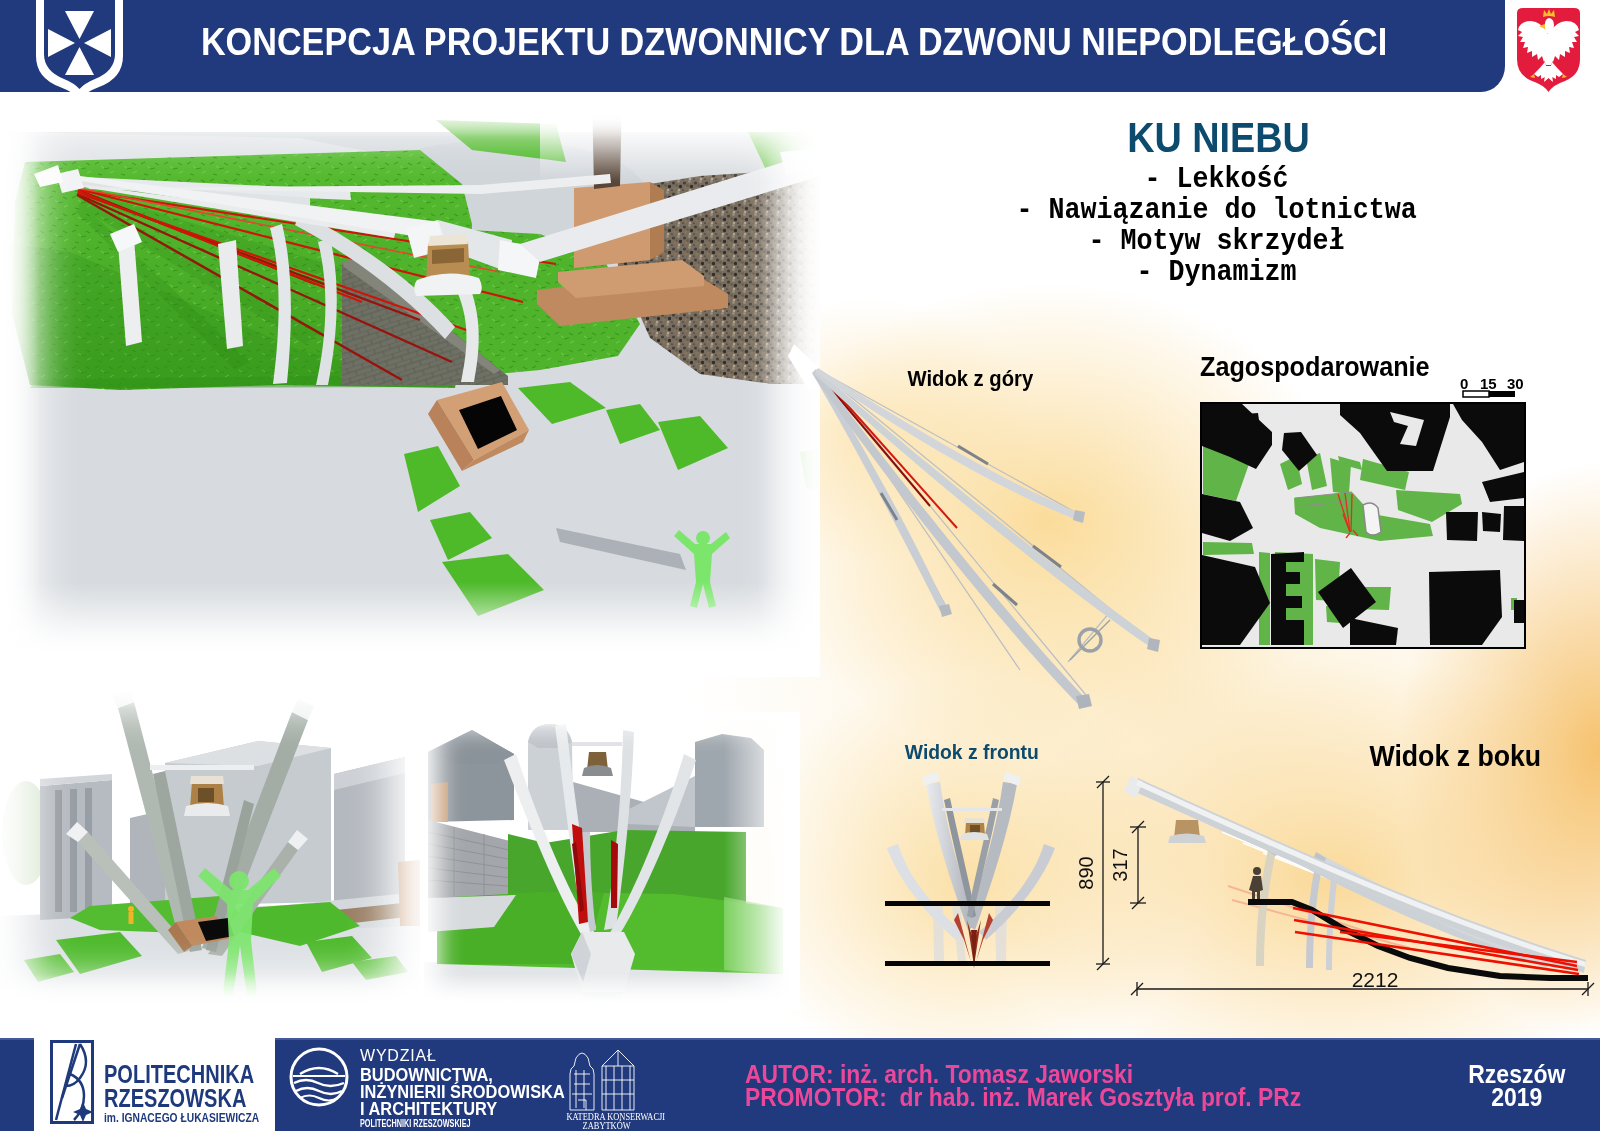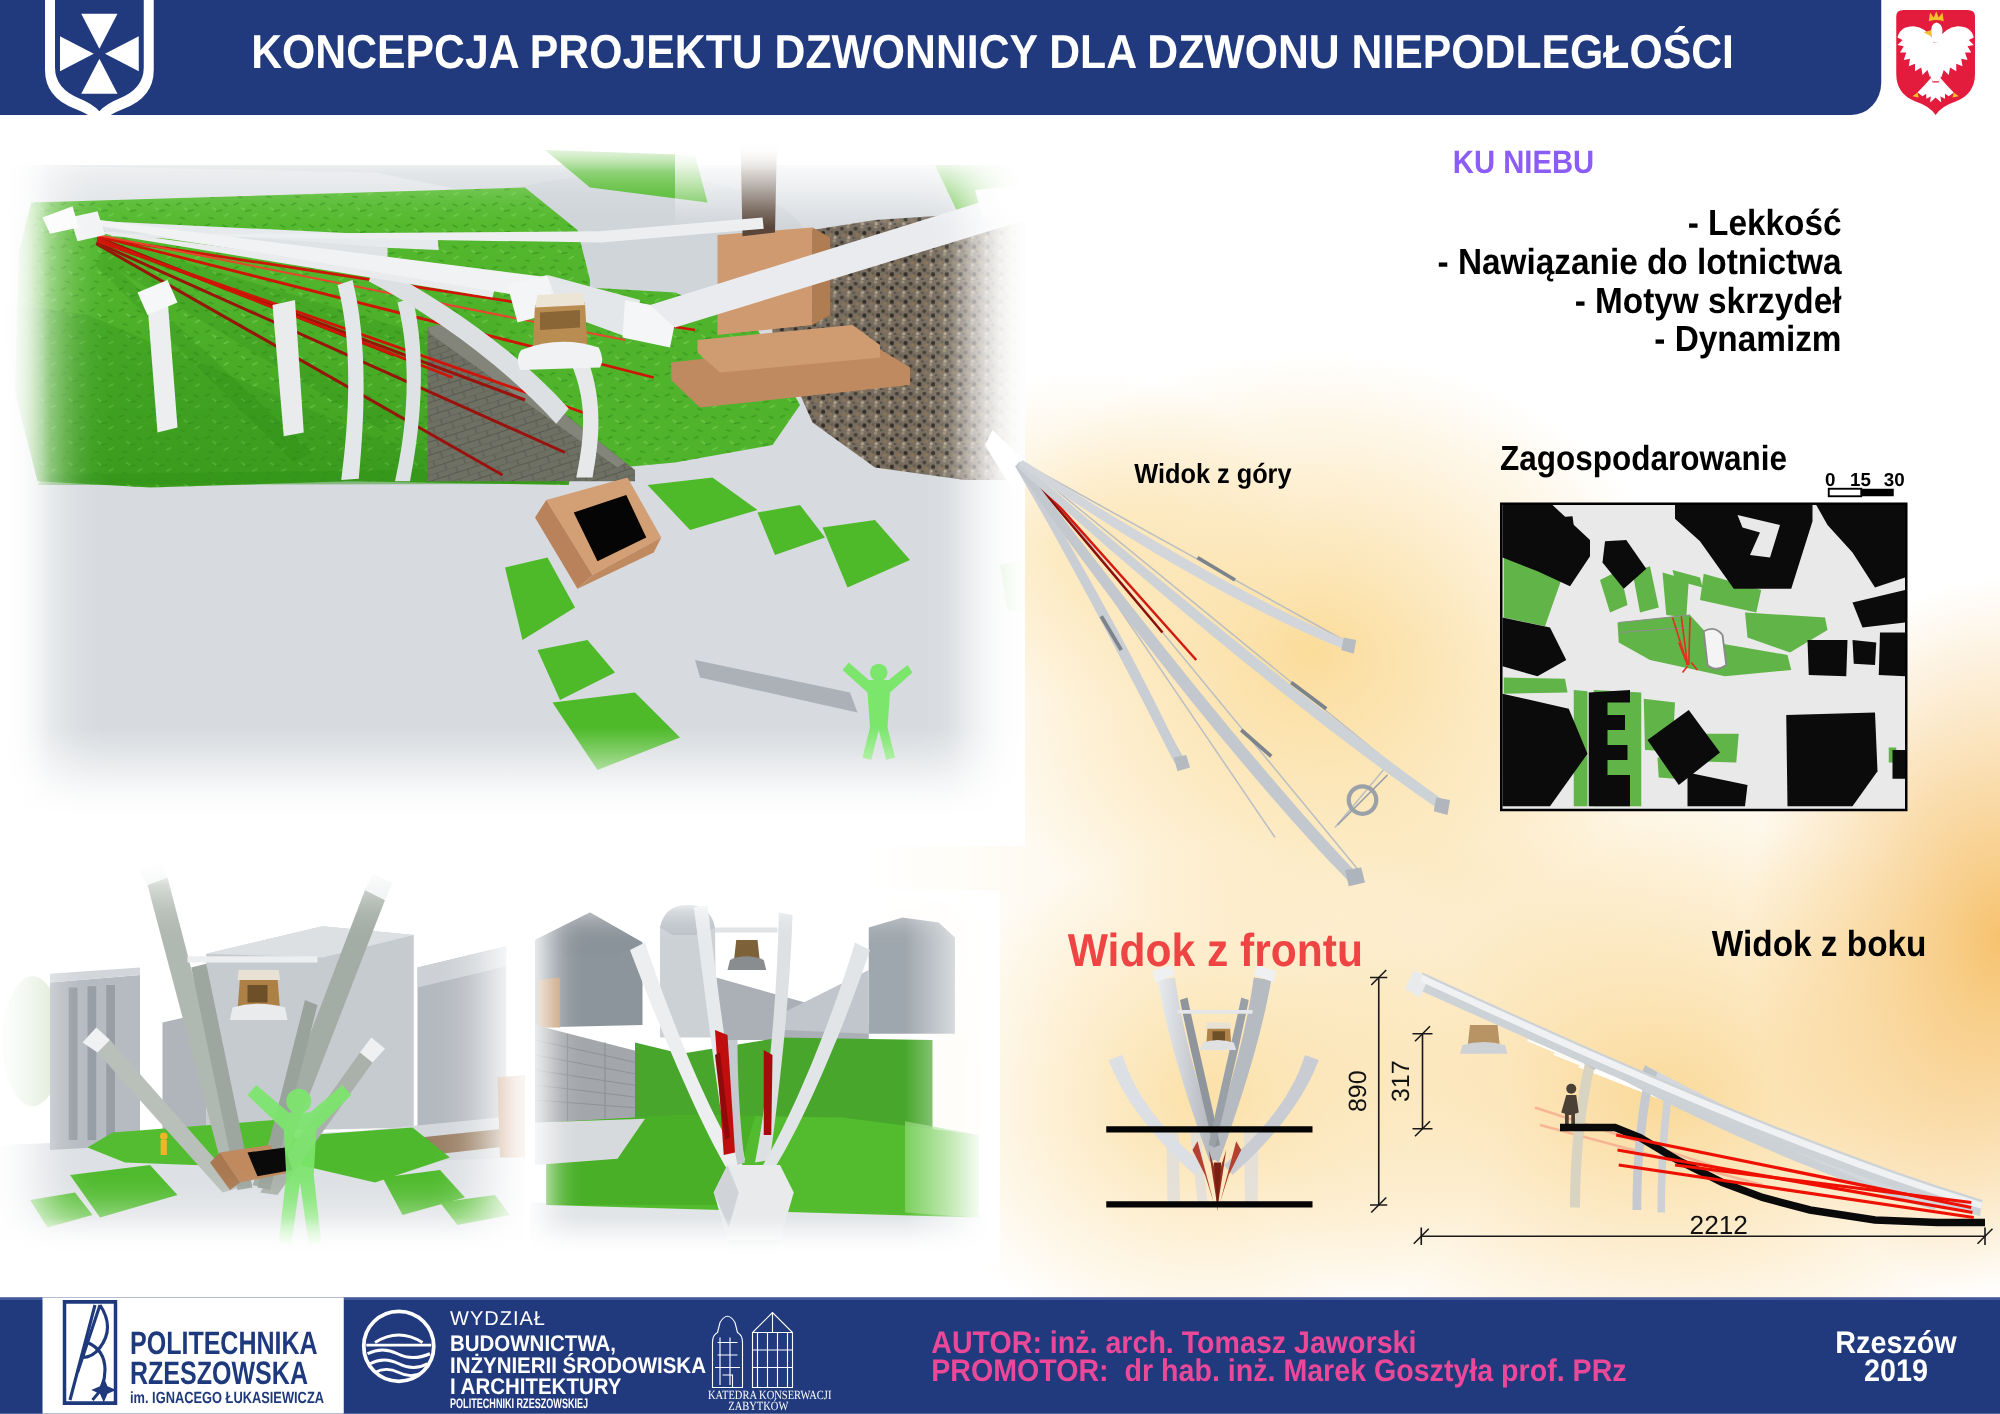--- a/index.html
+++ b/index.html
@@ -332,23 +332,23 @@
   <rect x="148" y="30" width="50" height="4" fill="#dfe2e5"></rect>
   <polygon points="165,40 182,40 184,58 163,58" fill="#7d6138"></polygon>
   <path d="M160,56 Q173,50 187,56 L189,64 H158 Z" fill="#8a8d90"></path>
 </svg>
 <div class="abs" style="left:0;top:0;width:376px;height:298px;box-shadow:inset 0 0 26px 14px #ffffff;"></div>
 <div class="abs" style="left:300px;top:0;width:76px;height:298px;background:linear-gradient(90deg,rgba(255,255,255,0),#ffffff 90%);"></div>
 <div class="abs" style="left:0;top:0;width:376px;height:16px;background:linear-gradient(#ffffff,rgba(255,255,255,0));"></div>
 <div class="abs" style="left:0;top:262px;width:376px;height:36px;background:linear-gradient(rgba(255,255,255,0),#ffffff 80%);"></div>
 </div>
 
-<div class="abs" style="left:1019px;top:114px;width:400px;text-align:center;font-size:26px;font-weight:bold;color:#8b5cf6;z-index:2;"><span style="display:inline-block;transform:scaleX(0.9);white-space:nowrap;">KU NIEBU</span></div>
-
-<div class="abs" style="left:947px;top:164px;width:540px;text-align:right;font-size:29px;font-weight:bold;color:#000;line-height:31px;z-index:2;"><span style="display:inline-block;transform:scaleX(0.92);white-space:nowrap;">- Lekkość<br>- Nawiązanie do lotnictwa<br>- Motyw skrzydeł<br>- Dynamizm</span></div>
+<div class="abs" style="left:1019px;top:114px;width:400px;text-align:center;font-size:42px;font-weight:bold;color:#0c4a6e;z-index:2;"><span style="display:inline-block;transform:scaleX(0.9);white-space:nowrap;">KU NIEBU</span></div>
+
+<div class="abs" style="left:947px;top:164px;width:540px;text-align:center;font-size:29px;font-weight:bold;color:#000;line-height:31px;z-index:2;font-family:Liberation Mono, monospace;"><span style="display:inline-block;transform:scaleX(0.92);white-space:nowrap;">- Lekkość<br>- Nawiązanie do lotnictwa<br>- Motyw skrzydeł<br>- Dynamizm</span></div>
 
 <div class="abs" style="left:770px;top:366px;width:400px;text-align:center;font-size:22px;font-weight:bold;color:#000;z-index:2;"><span style="display:inline-block;transform:scaleX(0.92);white-space:nowrap;">Widok z góry</span></div>
 
 <div class="abs" style="left:780px;top:340px;width:420px;height:380px;z-index:1;">
 <svg width="420" height="380" viewBox="0 0 420 380">
 
   <polygon points="14,4 52,40 30,52 8,16" fill="#ffffff"></polygon>
 
   <g stroke="#b9bec4" stroke-width="1.2" fill="none">
     <path d="M38,30 L168,270"></path>
@@ -448,21 +448,21 @@
   <g stroke="#e03020" stroke-width="1.3" fill="none">
     <path d="M150,130 L138,92"></path>
     <path d="M150,130 L145,91"></path>
     <path d="M151,130 L152,92"></path>
     <path d="M150,130 L143,112 M150,131 L146,136 M153,128 L158,134"></path>
   </g>
   <rect width="326" height="247" fill="none" stroke="#000" stroke-width="4"></rect>
 </svg>
 </div>
 
-<div class="abs" style="left:772px;top:740px;width:400px;text-align:center;font-size:37px;font-weight:bold;color:#ef4444;z-index:2;"><span style="display:inline-block;transform:scaleX(0.92);white-space:nowrap;">Widok z frontu</span></div>
+<div class="abs" style="left:772px;top:740px;width:400px;text-align:center;font-size:21px;font-weight:bold;color:#0c4a6e;z-index:2;"><span style="display:inline-block;transform:scaleX(0.92);white-space:nowrap;">Widok z frontu</span></div>
 
 <div class="abs" style="left:860px;top:770px;width:250px;height:210px;z-index:1;">
 <svg width="250" height="210" viewBox="0 0 250 210">
   <defs>
     <linearGradient id="fvg" x1="0" y1="0" x2="1" y2="0">
       <stop offset="0" stop-color="#e9ebee"></stop>
           <stop offset="1" stop-color="#a9aeb5"></stop>
     </linearGradient>
   </defs>
 

